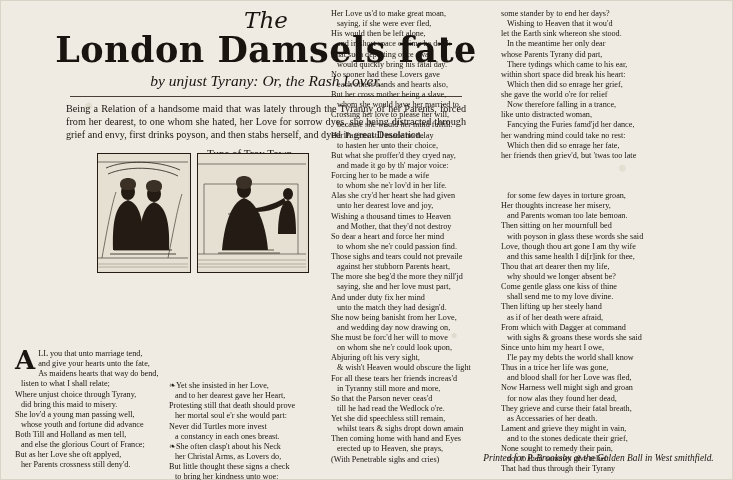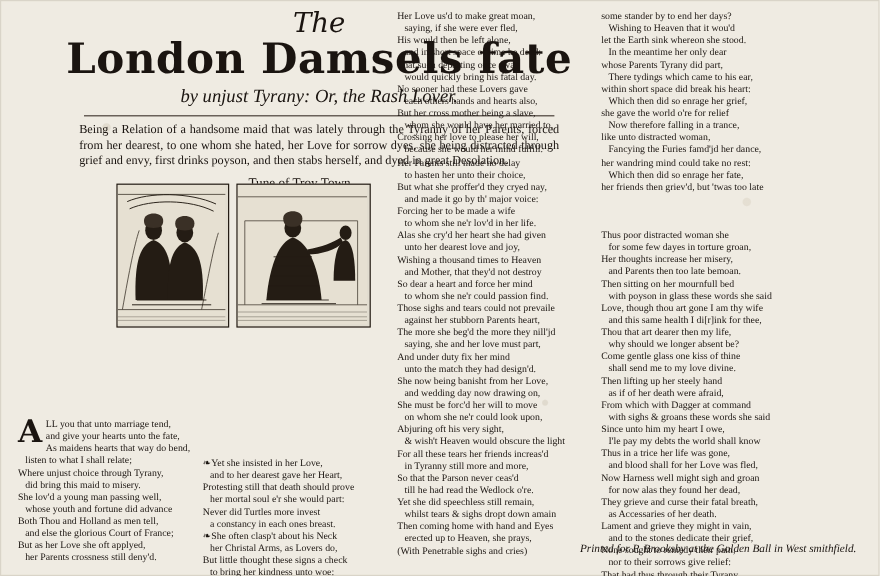--- a/index.html
+++ b/index.html
@@ -251,24 +251,23 @@
         <p>So that the Parson never ceas'd</p>
         <p class="ind1">till he had read the Wedlock o're.</p>
         <p>Yet she did speechless still remain,</p>
         <p class="ind1">whilst tears &amp; sighs dropt down amain</p>
         <p>Then coming home with hand and Eyes</p>
         <p class="ind1">erected up to Heaven, she prays,</p>
         <p>(With Penetrable sighs and cries)</p>
       </div>
     <div class="late" id="col3late" style="position:absolute;left:666px;top:166px;width:86px;">(late</div>
     <div class="col" id="col3b">
-        <p>Thus poor distracted woman she</p>
         <p class="ind1">for some few dayes in torture groan,</p>
         <p>Her thoughts increase her misery,</p>
-        <p class="ind1">and Parents then too late bemoan.</p>
+        <p class="ind1">and Parents woman too late bemoan.</p>
         <p>Then sitting on her mournfull bed</p>
         <p class="ind1">with poyson in glass these words she said</p>
         <p>Love, though thou art gone I am thy wife</p>
         <p class="ind1">and this same health I di[r]ink for thee,</p>
         <p>Thou that art dearer then my life,</p>
         <p class="ind1">why should we longer absent be?</p>
         <p>Come gentle glass one kiss of thine</p>
         <p class="ind1">shall send me to my love divine.</p>
         <p>Then lifting up her steely hand</p>
         <p class="ind1">as if of her death were afraid,</p>
@@ -291,21 +290,21 @@
 
     <div class="col" id="colA">
         <p class=""><span class="dropcap">A</span>LL you that unto marriage tend,</p>
         <p class="ind1">and give your hearts unto the fate,</p>
         <p>As maidens hearts that way do bend,</p>
         <p class="ind1">listen to what I shall relate;</p>
         <p>Where unjust choice through Tyrany,</p>
         <p class="ind1">did bring this maid to misery.</p>
         <p>She lov'd a young man passing well,</p>
         <p class="ind1">whose youth and fortune did advance</p>
-        <p>Both Thou and Holland as men tell,</p>
+        <p>Both Till and Holland as men tell,</p>
         <p class="ind1">and else the glorious Court of France;</p>
         <p>But as her Love she oft applyed,</p>
         <p class="ind1">her Parents crossness still deny'd.</p>
       </div>
     <div class="col" id="colB">
         <p><span class="bullet">❧</span>Yet she insisted in her Love,</p>
         <p class="ind1">and to her dearest gave her Heart,</p>
         <p>Protesting still that death should prove</p>
         <p class="ind1">her mortal soul e'r she would part:</p>
         <p>Never did Turtles more invest</p>

